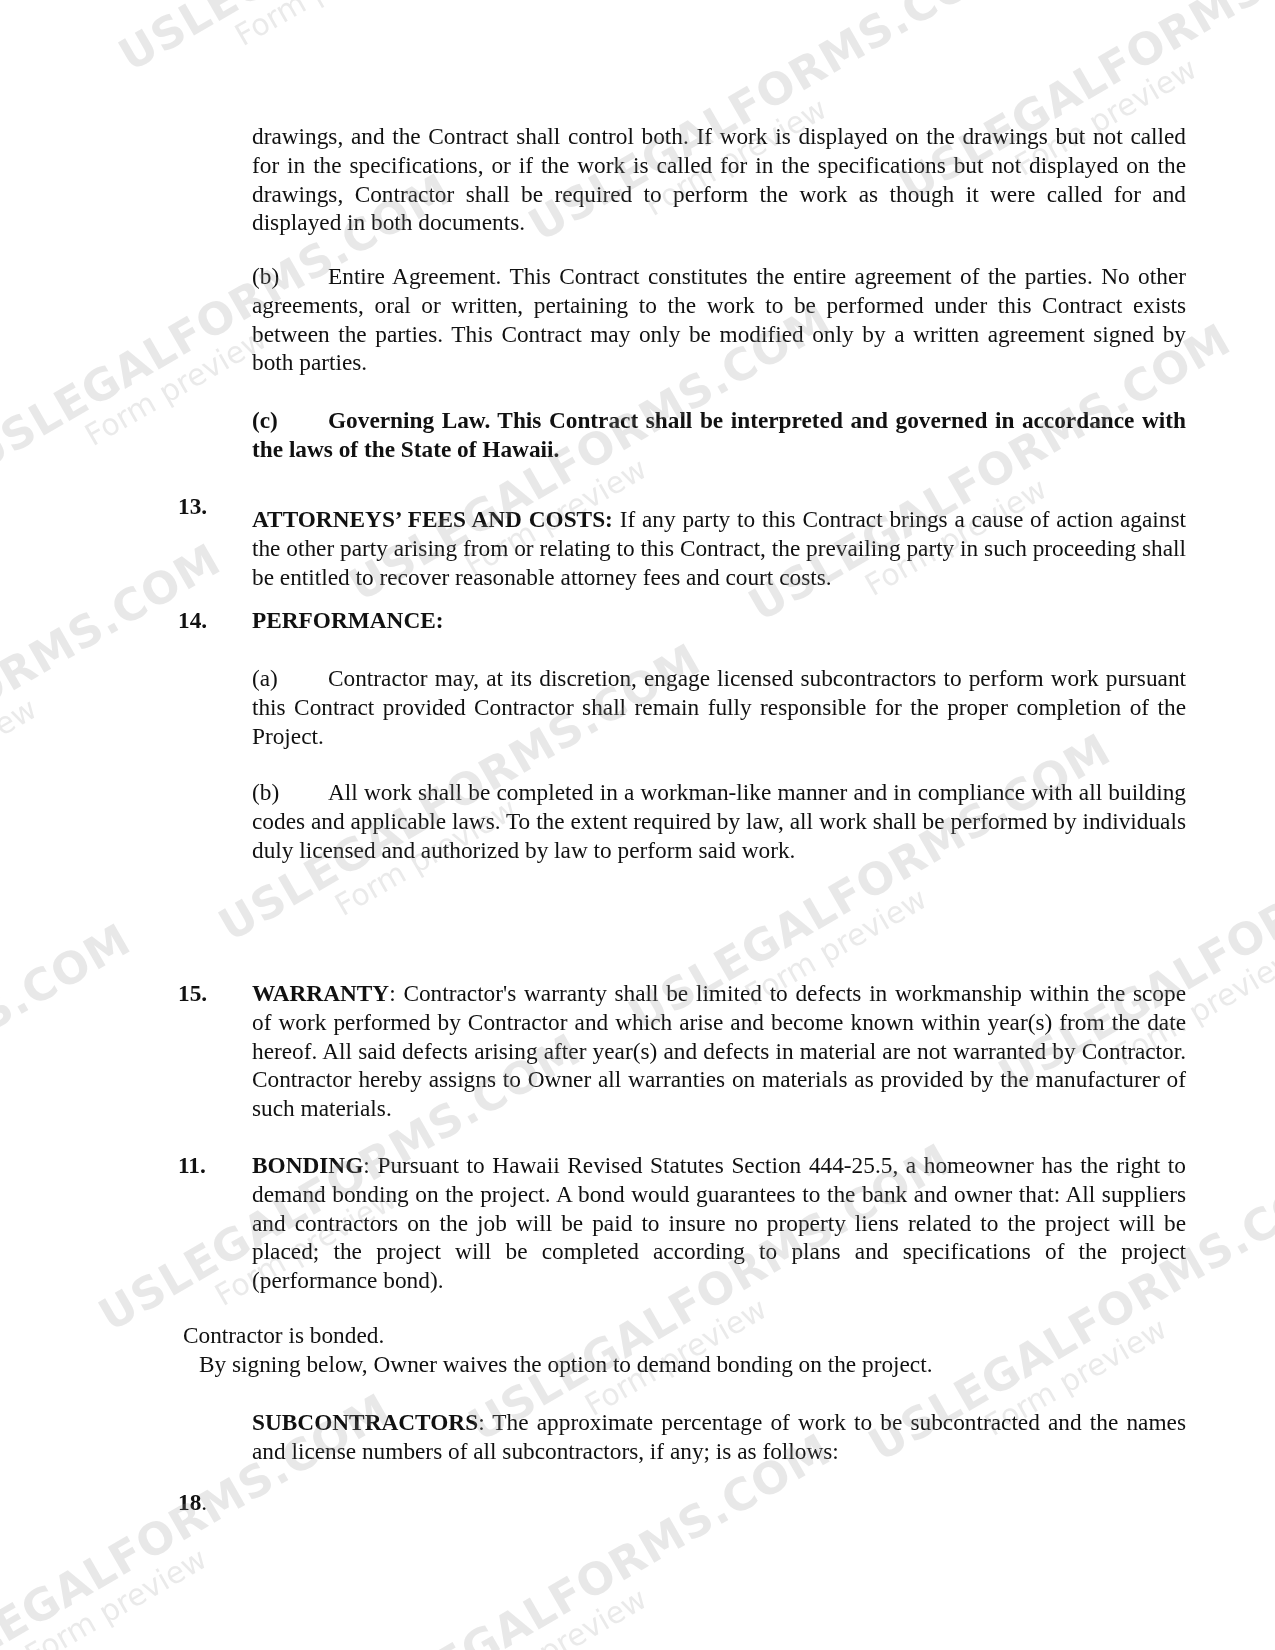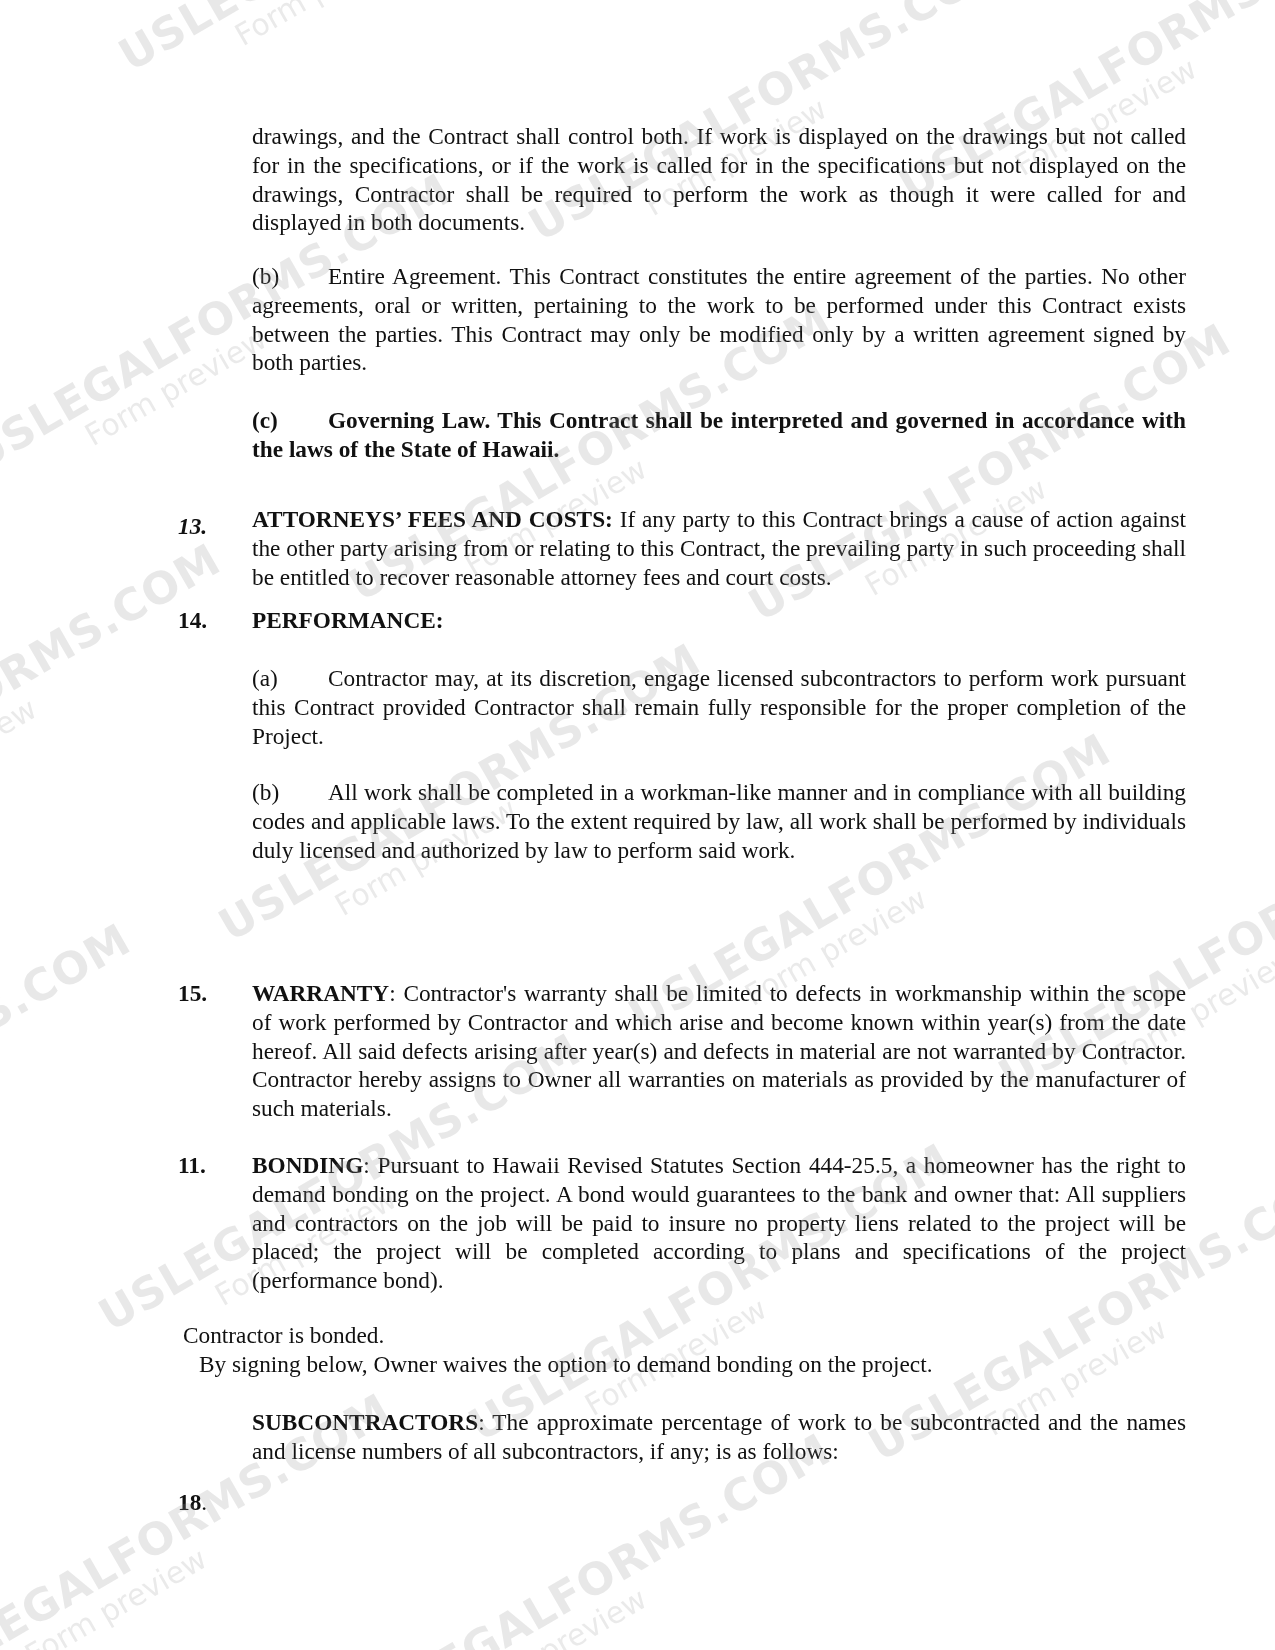--- a/index.html
+++ b/index.html
@@ -93,21 +93,21 @@
         <span class="sub">Form preview</span>
       </div>
   </div>
 
   <div class="para" style="top:122px;">drawings, and the Contract shall control both. If work is displayed on the drawings but not called for in the specifications, or if the work is called for in the specifications but not displayed on the drawings, Contractor shall be required to perform the work as though it were called for and displayed in both documents.</div>
 
   <div class="para" style="top:262px;"><span class="sub-label">(b)</span><span>Entire Agreement. This Contract constitutes the entire agreement of the parties. No other agreements, oral or written, pertaining to the work to be performed under this Contract exists between the parties. This Contract may only be modified only by a written agreement signed by both parties.</span></div>
 
   <div class="para" style="top:406px;font-weight:bold;"><span class="sub-label">(c)</span><span>Governing Law. This Contract shall be interpreted and governed in accordance with the laws of the State of Hawaii.</span></div>
 
-  <div class="sec-num" style="top:512px;font-style:italic;">13.</div>
+  <div class="sec-num" style="top:492px;">13.</div>
   <div class="sec-body" style="top:492px;margin-top:13px;"><b>ATTORNEYS’ FEES AND COSTS:</b><span> If any party to this Contract brings a cause of action against the other party arising from or relating to this Contract, the prevailing party in such proceeding shall be entitled to recover reasonable attorney fees and court costs.</span></div>
 
   <div class="sec-num" style="top:606px;">14.</div>
   <div class="sec-body" style="top:606px;"><b>PERFORMANCE:</b></div>
 
   <div class="para" style="top:778px;"><span class="sub-label">(b)</span><span>All work shall be completed in a workman-like manner and in compliance with all building codes and applicable laws. To the extent required by law, all work shall be performed by individuals duly licensed and authorized by law to perform said work.</span></div>
 
   <div class="para" style="top:664px;"><span class="sub-label">(a)</span><span>Contractor may, at its discretion, engage licensed subcontractors to perform work pursuant this Contract provided Contractor shall remain fully responsible for the proper completion of the Project.</span></div>
 
 

